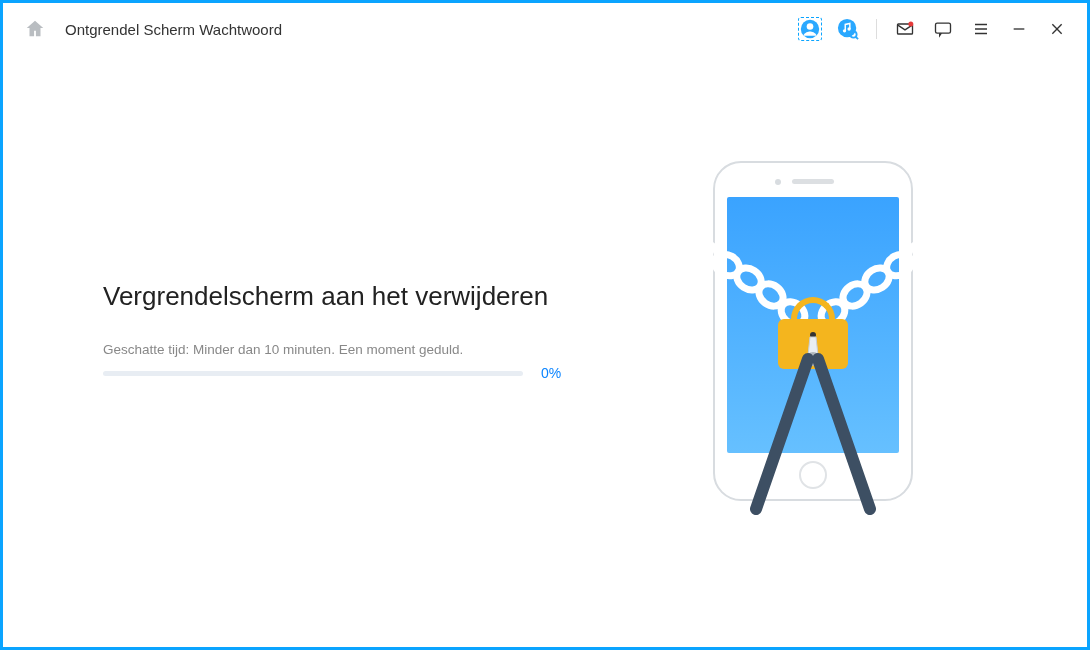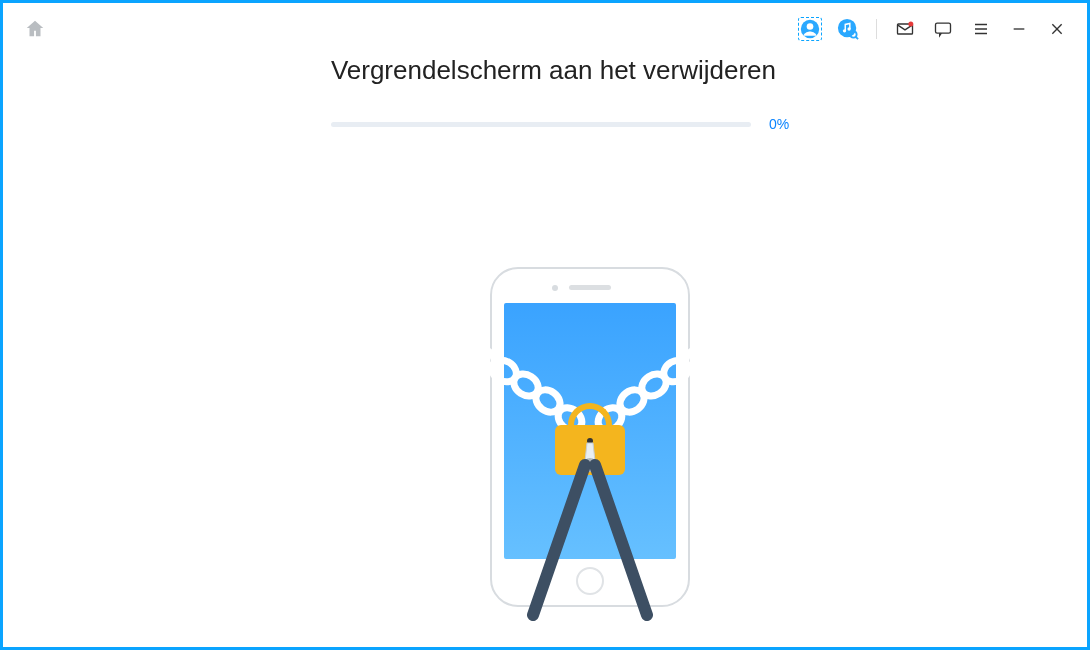--- a/index.html
+++ b/index.html
@@ -54,21 +54,20 @@
   
   .content {
     position: absolute;
     top: 52px;
     left: 0;
     right: 0;
     bottom: 0;
     display: flex;
     align-items: center;
     padding: 0 70px 40px 100px;
-    flex-direction: column;
   }
   .left-col {
     flex: 1;
     max-width: 520px;
   }
   .right-col {
     width: 260px;
     display: flex;
     align-items: center;
     justify-content: center;
@@ -234,20 +233,21 @@
 
 <div class="frame">
 
   <div class="titlebar">
     <div class="titlebar-left">
       <span class="icon-btn">
         <svg width="22" height="22" viewBox="0 0 24 24">
             <path fill="#b9bdc1" d="M12 3l9 8h-3v9h-5v-6h-2v6H6v-9H3z"></path>
           </svg>
       </span>
+      <span class="title">Ontgrendel Scherm Wachtwoord</span>
     </div>
     <div class="titlebar-right">
       <span class="icon-btn sel-box">
         <svg width="20" height="20" viewBox="0 0 24 24">
             <circle cx="12" cy="12" r="11" fill="#2aa8ff"></circle>
             <circle cx="12" cy="9" r="4" fill="#fff"></circle>
             <path d="M4 20c1.5-4 6-5 8-5s6.5 1 8 5" fill="#fff"></path>
           </svg>
       </span>
       <span class="icon-btn">
@@ -291,20 +291,21 @@
             <line x1="5" y1="5" x2="19" y2="19" stroke="#333" stroke-width="2"></line>
             <line x1="19" y1="5" x2="5" y2="19" stroke="#333" stroke-width="2"></line>
           </svg>
       </span>
     </div>
   </div>
 
   <div class="content">
     <div class="left-col">
       <h1 class="main-heading">Vergrendelscherm aan het verwijderen</h1>
+      <p class="eta">Geschatte tijd: Minder dan 10 minuten. Een moment geduld.</p>
       <div class="progress-row">
         <div class="progress-bar">
           <div class="progress-fill" style="width: 0%;"></div>
         </div>
         <span class="percent">0%</span>
       </div>
     </div>
 
     <div class="right-col">
       <div class="phone">

